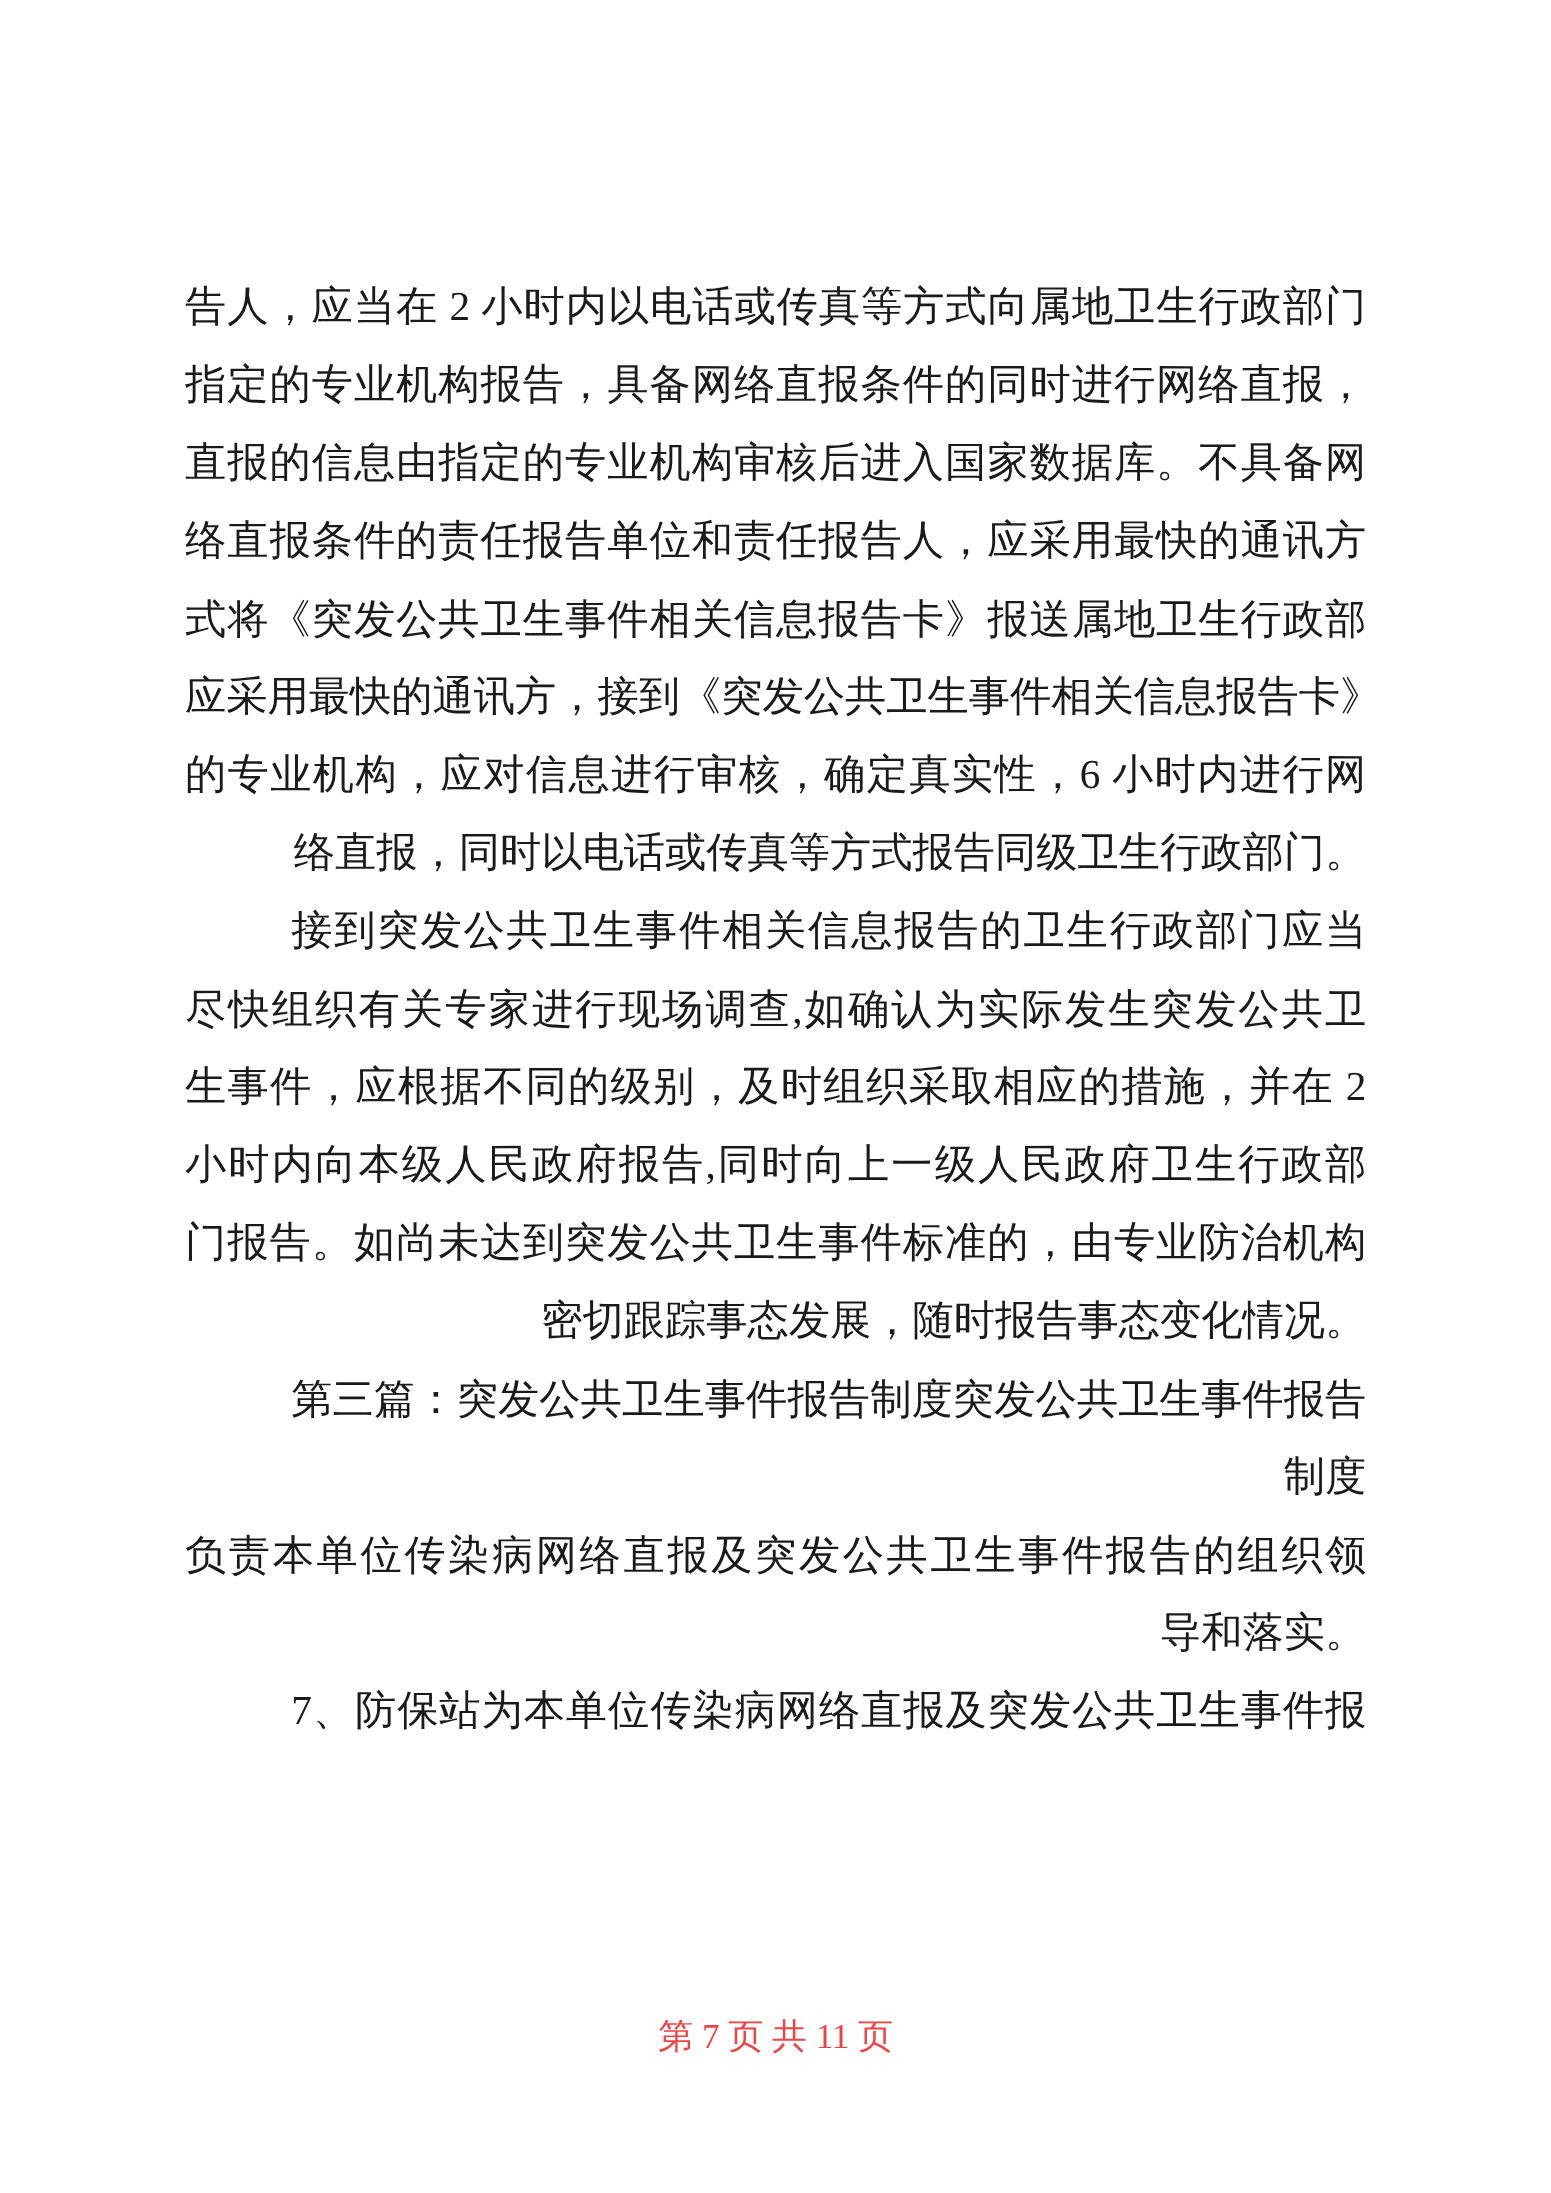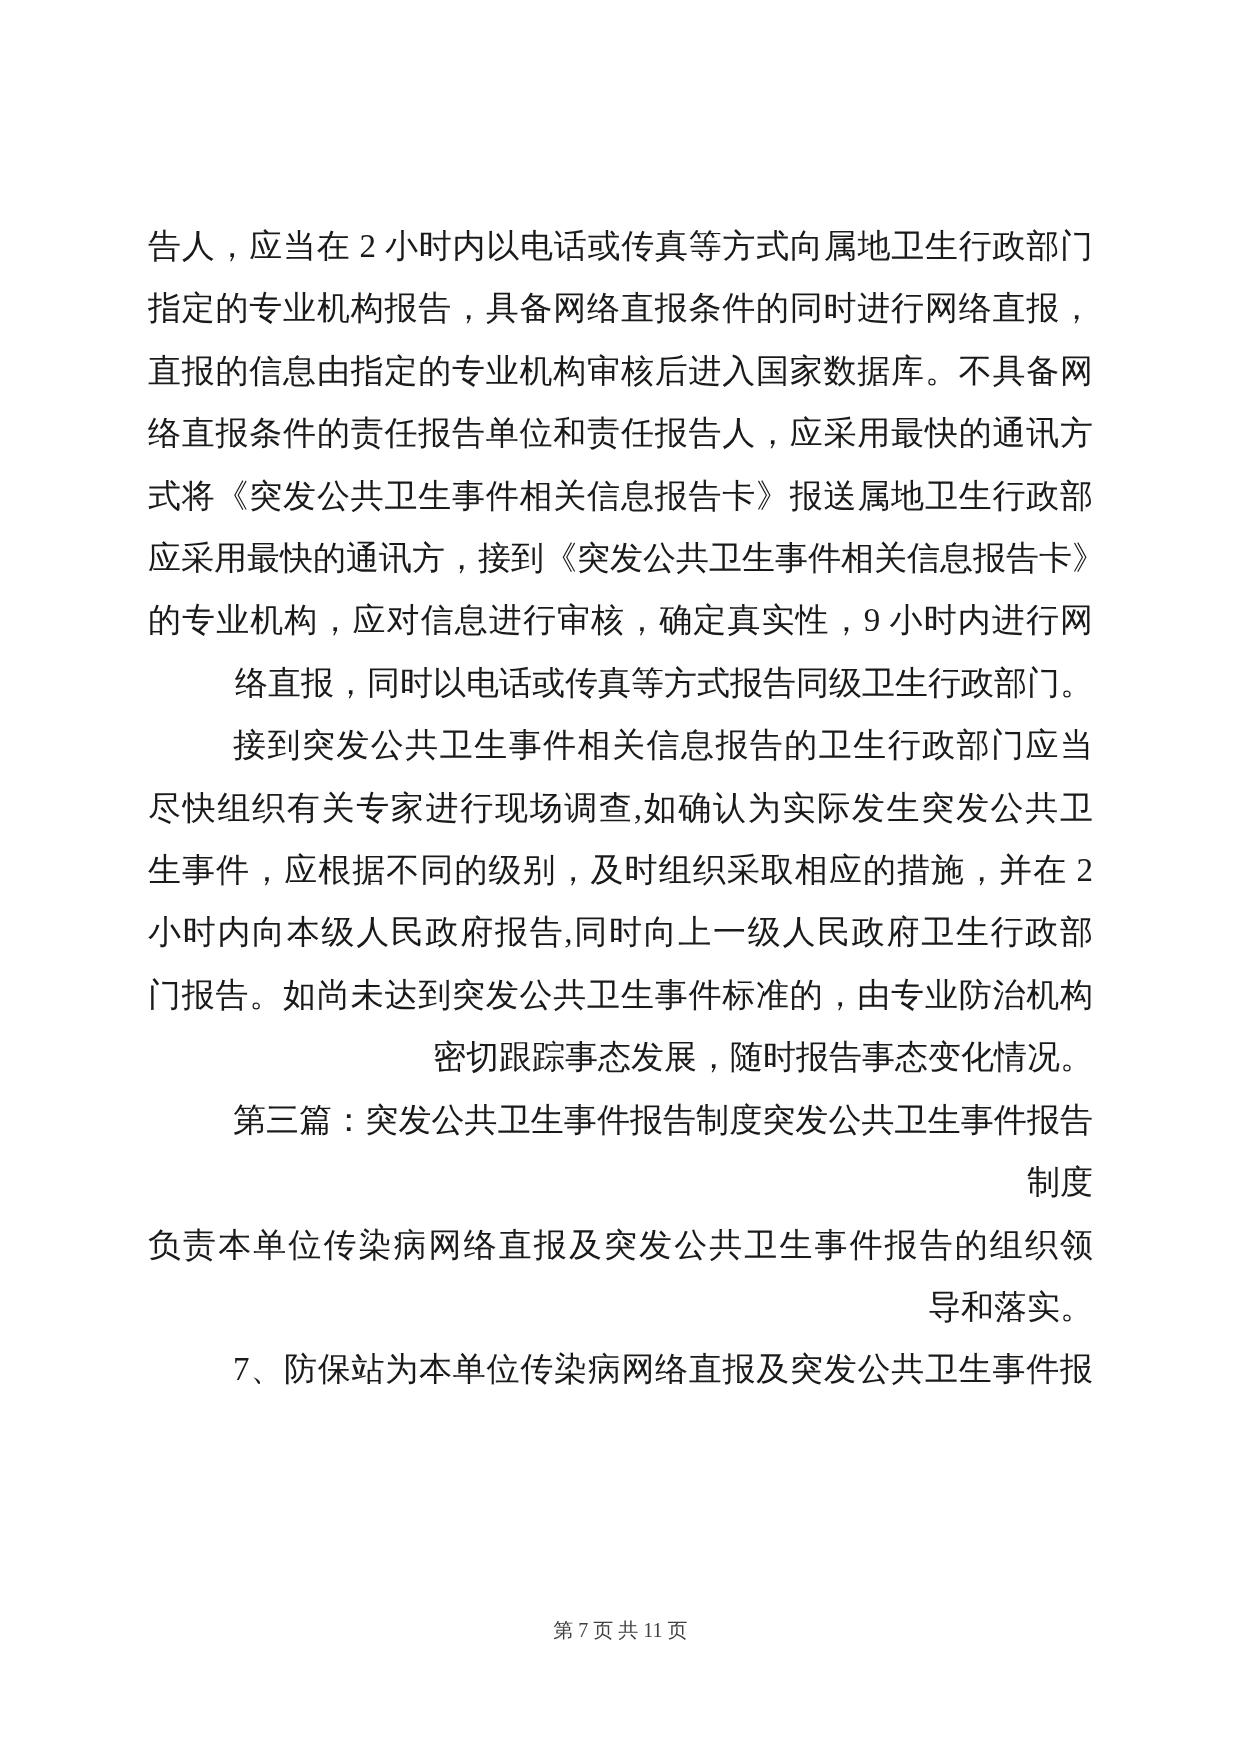--- a/index.html
+++ b/index.html
@@ -36,37 +36,37 @@
   }
   .ln.ind {
     text-indent: 85px;
   }
   .footer {
     position: absolute;
     left: 148px;
     top: 1612px;
     width: 945px;
     text-align: center;
-    font-size: 20px;
+    font-size: 28px;
     line-height: 36px;
-    color: #404040;
+    color: #ef4444;
   }
 </style>
 </head>
 <body>
 
 <div class="page">
   <div class="content">
     <div class="ln">告人，应当在 2 小时内以电话或传真等方式向属地卫生行政部门</div>
     <div class="ln">指定的专业机构报告，具备网络直报条件的同时进行网络直报，</div>
     <div class="ln">直报的信息由指定的专业机构审核后进入国家数据库。不具备网</div>
     <div class="ln">络直报条件的责任报告单位和责任报告人，应采用最快的通讯方</div>
     <div class="ln">式将《突发公共卫生事件相关信息报告卡》报送属地卫生行政部</div>
     <div class="ln">应采用最快的通讯方，接到《突发公共卫生事件相关信息报告卡》</div>
-    <div class="ln">的专业机构，应对信息进行审核，确定真实性，9 小时内进行网</div>
+    <div class="ln">的专业机构，应对信息进行审核，确定真实性，6 小时内进行网</div>
     <div class="ln last">络直报，同时以电话或传真等方式报告同级卫生行政部门。</div>
     <div class="ln ind">接到突发公共卫生事件相关信息报告的卫生行政部门应当</div>
     <div class="ln">尽快组织有关专家进行现场调查,如确认为实际发生突发公共卫</div>
     <div class="ln">生事件，应根据不同的级别，及时组织采取相应的措施，并在 2</div>
     <div class="ln">小时内向本级人民政府报告,同时向上一级人民政府卫生行政部</div>
     <div class="ln">门报告。如尚未达到突发公共卫生事件标准的，由专业防治机构</div>
     <div class="ln last">密切跟踪事态发展，随时报告事态变化情况。</div>
     <div class="ln ind">第三篇：突发公共卫生事件报告制度突发公共卫生事件报告</div>
     <div class="ln last">制度</div>
     <div class="ln">负责本单位传染病网络直报及突发公共卫生事件报告的组织领</div>

